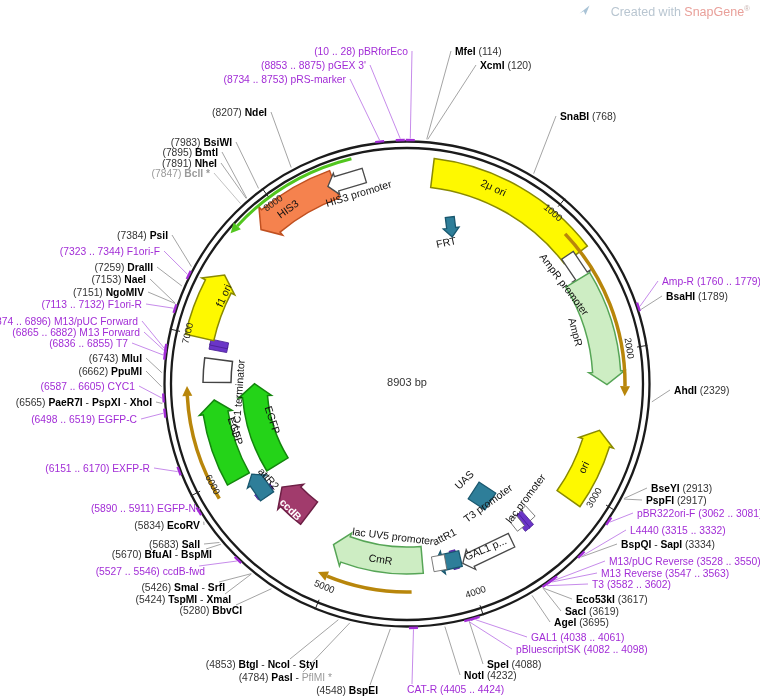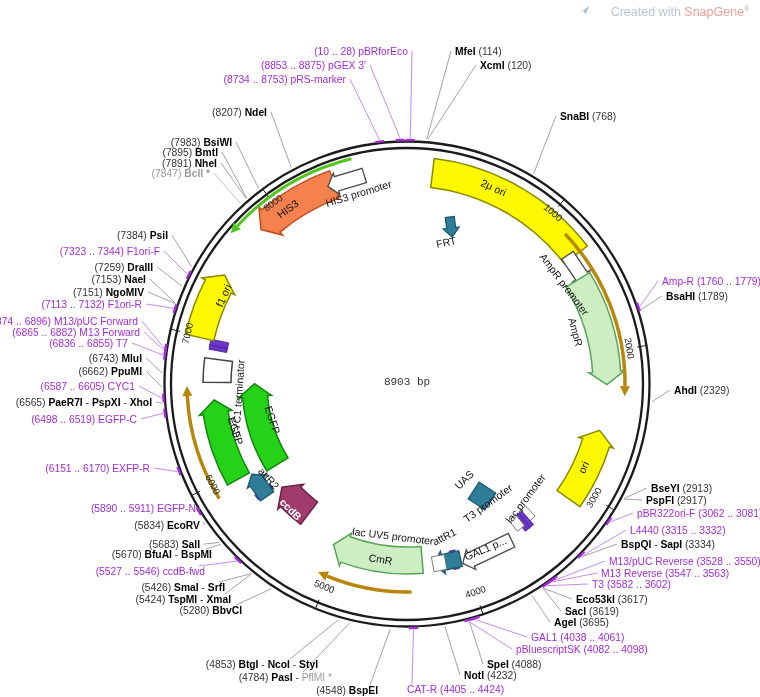--- a/index.html
+++ b/index.html
@@ -6,21 +6,21 @@
   .canvas{position:relative;width:760px;height:697px;background:#fff;overflow:hidden;
           font-family:"Liberation Sans",sans-serif;}
   svg text{font-family:"Liberation Sans",sans-serif;}
   .watermark{position:absolute;top:4px;right:10px;font-size:12.5px;color:#b9c6d1;
              display:flex;align-items:flex-start;gap:20px;z-index:5;}
   .watermark .brand{color:#e9a09a;}
   .watermark .reg{font-size:8px;vertical-align:super;color:#c9b5b2;}
   .center-label{position:absolute;left:407px;top:376px;transform:translate(-50%,-50%);
                 text-align:center;z-index:4;pointer-events:none;}
   .pname{font-size:13px;font-weight:bold;color:#000;letter-spacing:.2px;}
-  .psize{font-size:11px;color:#333;margin-top:12px;font-family:Liberation Mono, monospace;}
+  .psize{font-size:11px;color:#333;margin-top:12px;}
 </style>
 </head>
 <body>
 
 <div class="canvas">
   <div class="watermark">
     <svg width="13" height="13" viewBox="0 0 13 13">
       <path d="M1.5 9.5 L11.5 1.5 L7.5 11 L5.8 7.2 Z" fill="#a9c3d6"></path>
     </svg>
     <span><span>Created with </span><span class="brand">SnapGene</span><span class="reg">®</span></span>

